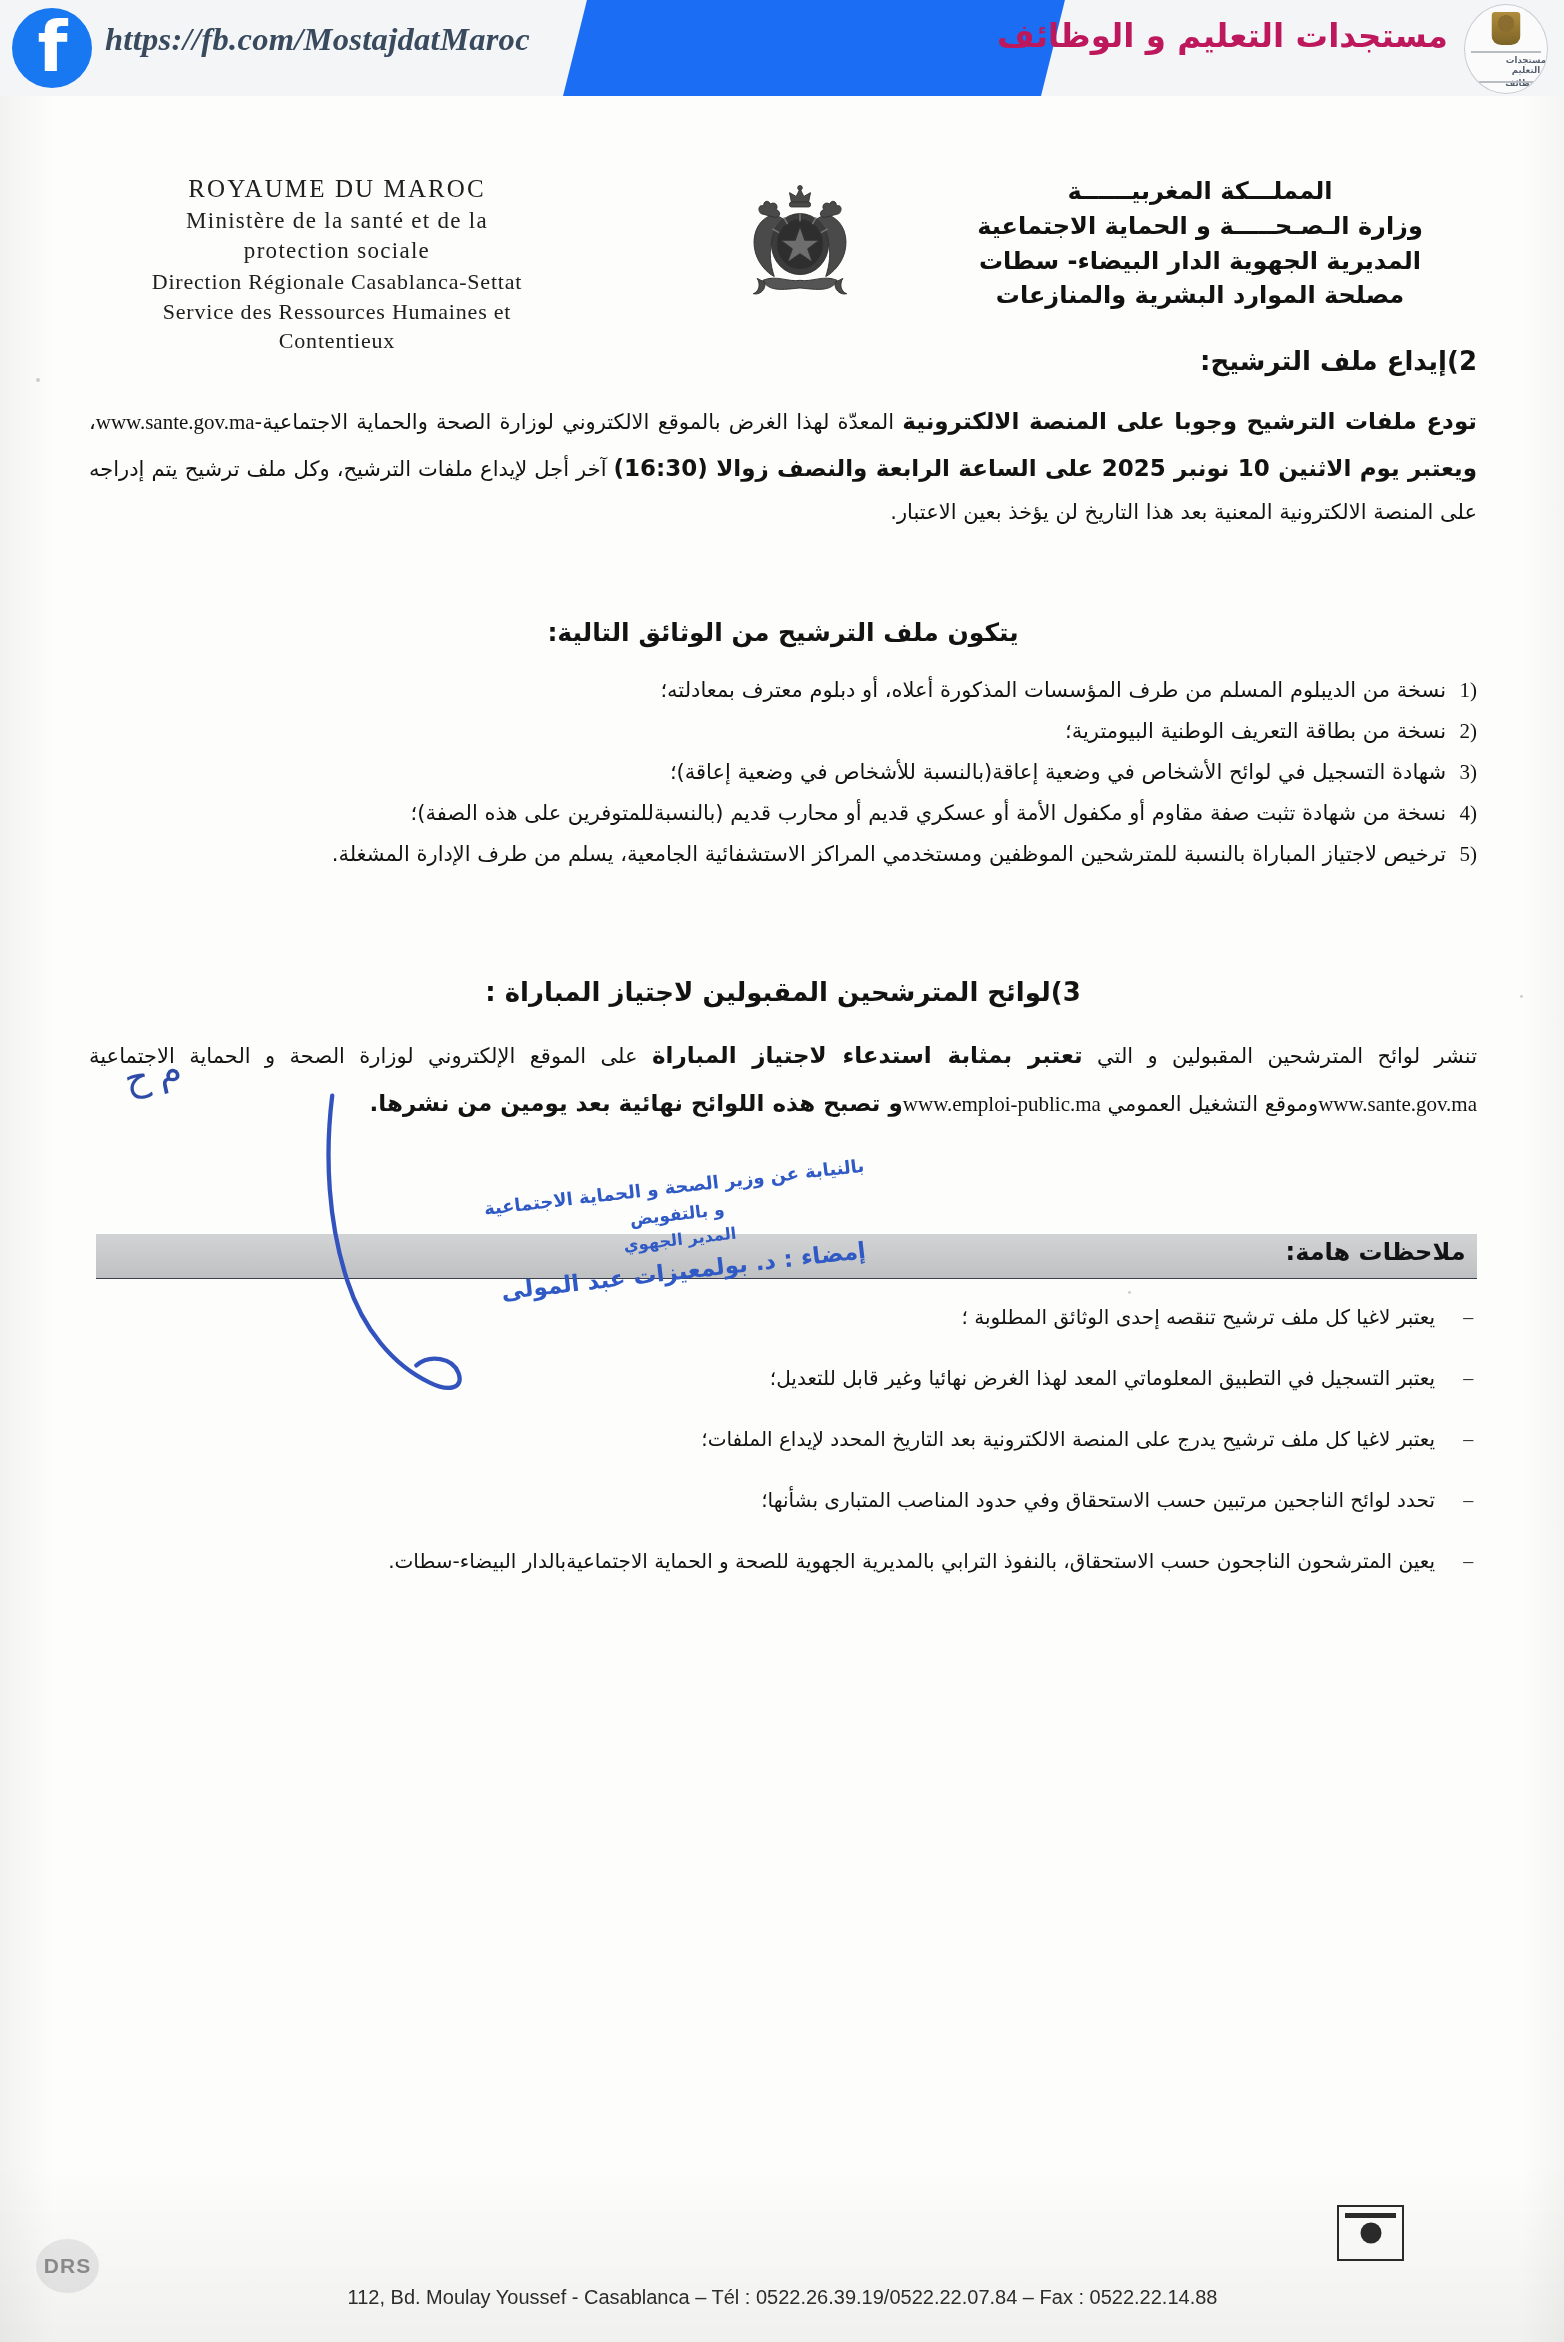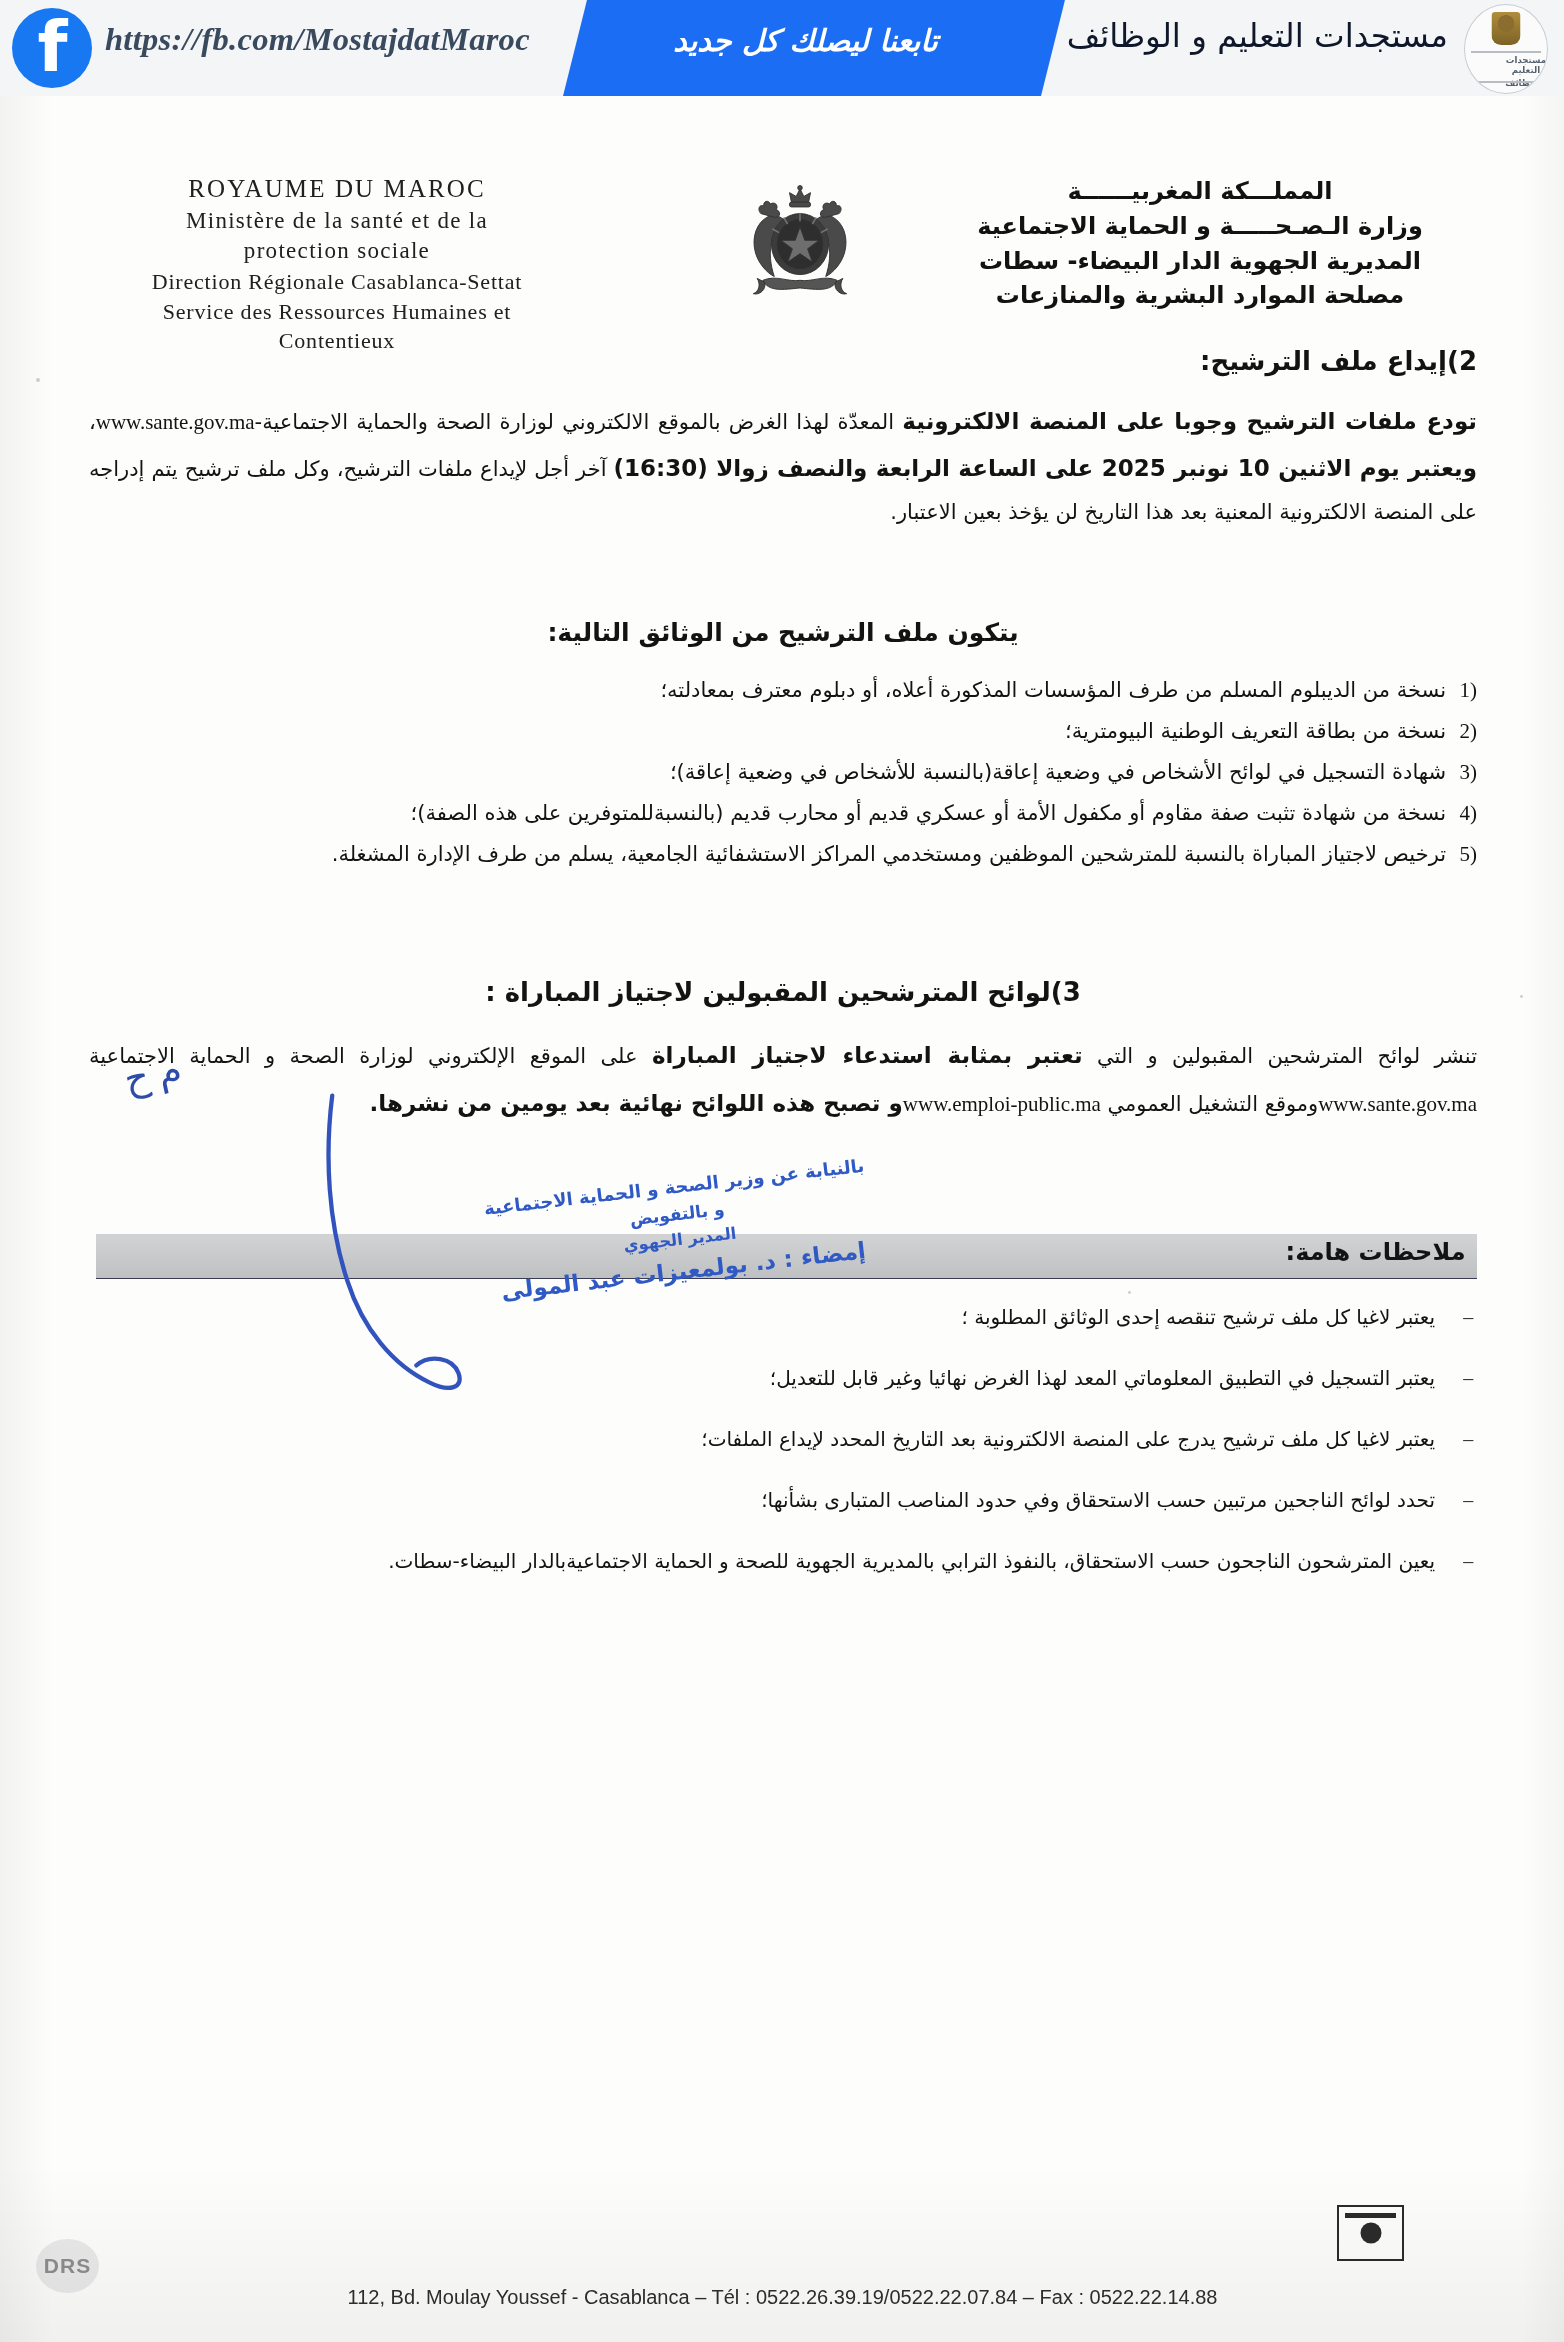--- a/index.html
+++ b/index.html
@@ -76,22 +76,22 @@
     font-style: italic;
     color: #ffffff;
     white-space: nowrap;
   }
   .fb-brand {
     position: absolute;
     right: 117px; top: 17px;
     direction: rtl;
     font-family: "DejaVu Sans", sans-serif;
     font-size: 32.5px;
-    font-weight: 400;
-    color: #0f172a;
+    font-weight: 700;
+    color: #be185d;
     white-space: nowrap;
   }
   .fb-seal {
     position: absolute;
     right: 17px; top: 3.8px;
     width: 82px; height: 88px;
     border-radius: 50%;
     border: 1.9px solid #c9ccd2;
     background: #fbfbfc;
     overflow: hidden;
@@ -391,21 +391,20 @@
 
   <div class="fb-banner">
     <div class="blue-slab"></div>
 
     <div class="fb-logo">
       <div class="f-glyph">f</div>
     </div>
 
     <div class="fb-url">https://fb.com/MostajdatMaroc</div>
 
-    <div class="fb-slogan">تابعنا ليصلك كل جديد</div>
 
     <div class="fb-brand">مستجدات التعليم و الوظائف</div>
 
     <div class="fb-seal">
       <div class="seal-crest"></div>
       <div class="seal-line" style="top:46px"></div>
       <div class="seal-txt" style="top:50px">مستجدات التعليم</div>
       <div class="seal-txt" style="top:73px">والوظائف</div>
       <div class="seal-line" style="top:76px"></div>
     </div>

